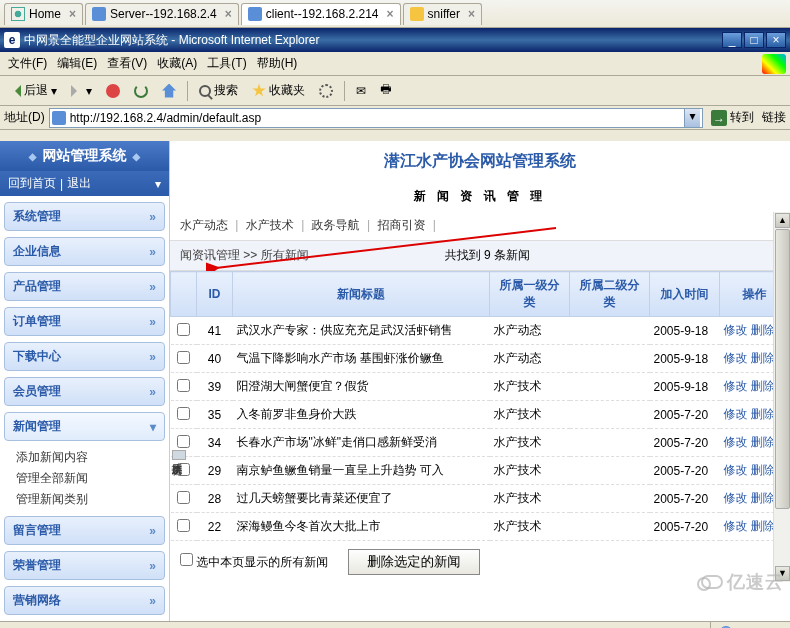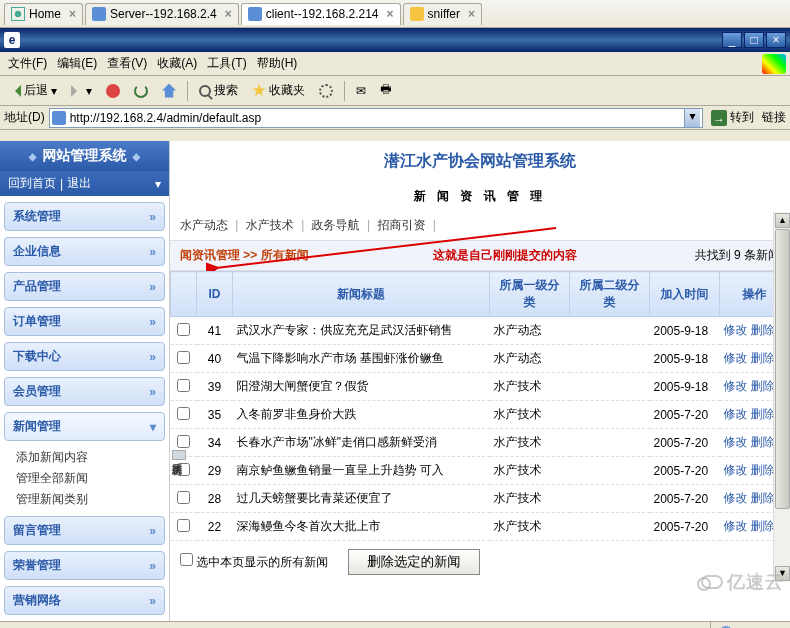--- a/index.html
+++ b/index.html
@@ -55,21 +55,21 @@
 .sb-item .chev { color: #5a8ac8; }
 .sb-sub { padding: 2px 8px 2px 16px; color: #333; cursor: pointer; }
 
 .main { flex: 1; overflow: auto; position: relative; }
 .main-title { text-align: center; color: #2a5aa8; font-size: 16px; font-weight: bold; padding: 10px 0; }
 .main-sub { text-align: center; font-weight: bold; letter-spacing: 4px; padding: 6px 0; }
 .cat-nav { padding: 6px 10px; color: #333; border-bottom: 1px solid #ddd; }
 .cat-nav span { cursor: pointer; }
 .cat-sep { color: #aaa; margin: 0 4px; }
 .crumb-row { display: flex; padding: 6px 10px; background: #f0f4fa; border-bottom: 1px solid #ddd; }
-.crumb-row .c1 { flex: 0 0 200px; color: #c2410c; font-weight: bold; }
+.crumb-row .c1 { flex: 0 0 200px; color: #404040; }
 .crumb-row .c2 { flex: 1; color: #c00; font-weight: bold; text-align: center; }
 .crumb-row .c3 { flex: 0 0 150px; text-align: right; }
 table.newstbl { width: 100%; border-collapse: collapse; }
 .newstbl th { background: linear-gradient(#e8f0fc,#d0e0f8); padding: 5px 4px; border: 1px solid #c0d0e8; color: #2a5aa8; font-weight: bold; text-align: center; }
 .newstbl td { padding: 5px 4px; border-bottom: 1px dashed #ddd; }
 .newstbl tr.hl { outline: 2px solid #d00; outline-offset: -1px; background: #fff8f8; }
 .newstbl .op { color: #2a5aa8; cursor: pointer; }
 .foot-row { padding: 8px 10px; display: flex; align-items: center; gap: 20px; }
 .foot-row .chk-lbl { }
 .foot-row .btn { padding: 3px 18px; background: linear-gradient(#fefefe,#e8e8e0); border: 1px solid #888; cursor: pointer; }
@@ -114,20 +114,21 @@
     </div>
   <div class="top-tab inactive">
       <span class="tab-ico ico-yellow"></span>
       <span>sniffer</span>
       <span class="tab-x">×</span>
     </div>
 </div>
 
 <div class="titlebar">
   <span class="ico-e">e</span>
+  <span>中网景全能型企业网站系统 - Microsoft Internet Explorer</span>
   <span class="sp"></span>
   <span class="wbtn">_</span>
   <span class="wbtn">□</span>
   <span class="wbtn">×</span>
 </div>
 
 <div class="menubar">
   <span class="mi">文件(F)</span>
   <span class="mi">编辑(E)</span>
   <span class="mi">查看(V)</span>
@@ -246,21 +247,20 @@
         </div>
       </div>
   </div>
 
   <div class="main">
     <div class="main-title">潜江水产协会网站管理系统</div>
     <div class="main-sub">新 闻 资 讯 管 理</div>
     <div class="cat-nav" id="cat-nav"><span> 水产动态 </span><span class="cat-sep">|</span><span> 水产技术 </span><span class="cat-sep">|</span><span> 政务导航 </span><span class="cat-sep">|</span><span> 招商引资 </span><span class="cat-sep">|</span></div>
     <div class="crumb-row">
       <div class="c1">闻资讯管理 &gt;&gt; 所有新闻</div>
-      <div class="c2">这就是自己刚刚提交的内容</div>
       <div class="c3">共找到 9 条新闻</div>
     </div>
     <table class="newstbl">
       <thead>
           <tr>
         <th style="width:26px"></th>
         <th style="width:36px">ID</th>
         <th>新闻标题</th>
         <th style="width:80px">所属一级分类</th>
         <th style="width:80px">所属二级分类</th>

